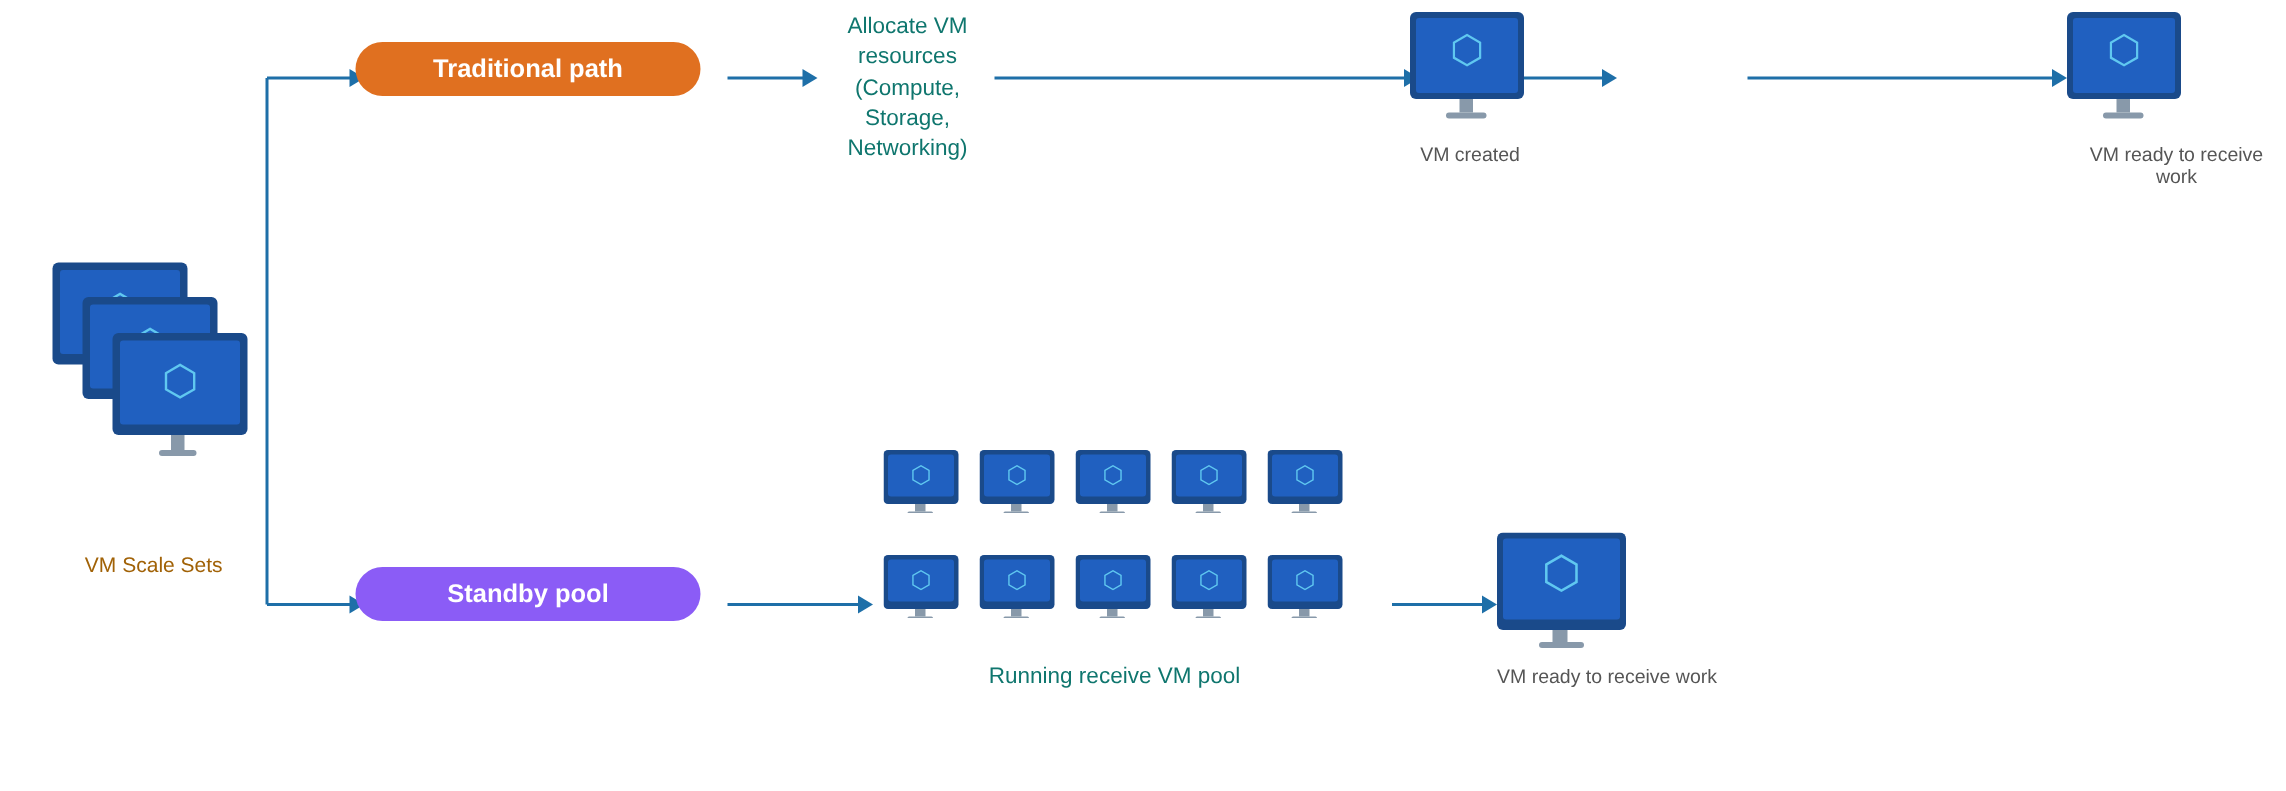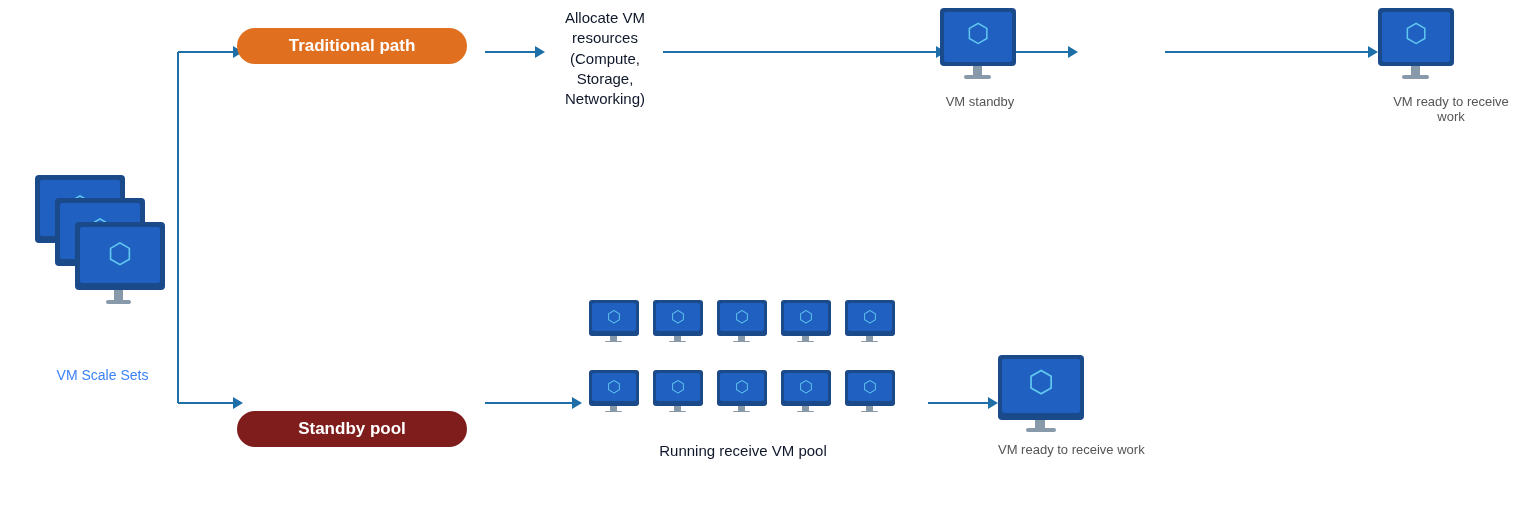--- a/index.html
+++ b/index.html
@@ -17,37 +17,37 @@
       height: 527px;
     }
     
     .label-text {
       text-align: center;
       color: #555;
       font-size: 13px;
       margin-top: 5px;
     }
     .label-blue {
-      color: #0f172a;
+      color: #0f766e;
       font-size: 16px;
       font-weight: 500;
       text-align: center;
     }
     
     .pill {
       border-radius: 30px;
       padding: 8px 28px;
       font-size: 17px;
       font-weight: 600;
       color: #fff;
       text-align: center;
       white-space: nowrap;
     }
     .pill-orange { background: #e07020; }
-    .pill-green { background: #7f1d1d; margin-top: 33px; }
+    .pill-green { background: #8b5cf6; }
 
     
     .pos { position: absolute; }
 
     
     .arrows-svg {
       position: absolute;
       top: 0; left: 0;
       width: 1524px;
       height: 527px;
@@ -103,21 +103,21 @@
     <text x="80" y="69" text-anchor="middle" font-size="28" fill="#60c8f0">⬡</text>
     <rect x="74" y="96" width="9" height="10" fill="#8899aa"></rect>
     <rect x="66" y="106" width="25" height="4" rx="2" fill="#8899aa"></rect>
 
     <rect x="55" y="52" width="90" height="68" rx="4" fill="#1a4a8a"></rect>
     <rect x="60" y="57" width="80" height="56" rx="2" fill="#2060c0"></rect>
     <text x="100" y="93" text-anchor="middle" font-size="28" fill="#60c8f0">⬡</text>
     <rect x="94" y="120" width="9" height="10" fill="#8899aa"></rect>
     <rect x="86" y="130" width="25" height="4" rx="2" fill="#8899aa"></rect>
   </svg>
-  <div class="label-text" style="color:#3b82f6; font-size:14px; text-align:center;margin-top:28px;">VM Scale Sets</div>
+  <div class="label-text" style="color:#a16207; font-size:14px; text-align:center;margin-top:28px;">VM Scale Sets</div>
 </div>
 
 <div class="pos" style="left:237px; top:28px;">
   <div class="pill pill-orange" style="min-width:230px;">Traditional path</div>
 </div>
 
 <div class="pos" style="left:237px; top:378px;">
   <div class="pill pill-green" style="min-width:230px;">Standby pool</div>
 </div>
 
@@ -128,21 +128,21 @@
 </div>
 
 <div class="pos" style="left:940px; top:8px;">
   <svg width="80" height="80">
     <rect x="0" y="0" width="76" height="58" rx="4" fill="#1a4a8a"></rect>
     <rect x="4" y="4" width="68" height="50" rx="2" fill="#2060c0"></rect>
     <text x="38" y="34" text-anchor="middle" font-size="26" fill="#60c8f0">⬡</text>
     <rect x="33" y="58" width="9" height="9" fill="#8899aa"></rect>
     <rect x="24" y="67" width="27" height="4" rx="2" fill="#8899aa"></rect>
   </svg>
-  <div class="label-text" style="margin-top:2px;">VM standby</div>
+  <div class="label-text" style="margin-top:2px;">VM created</div>
 </div>
 
 
 <div class="pos" style="left:1378px; top:8px;">
   <svg width="80" height="80">
     <rect x="0" y="0" width="76" height="58" rx="4" fill="#1a4a8a"></rect>
     <rect x="4" y="4" width="68" height="50" rx="2" fill="#2060c0"></rect>
     <text x="38" y="34" text-anchor="middle" font-size="26" fill="#60c8f0">⬡</text>
     <rect x="33" y="58" width="9" height="9" fill="#8899aa"></rect>
     <rect x="24" y="67" width="27" height="4" rx="2" fill="#8899aa"></rect>

